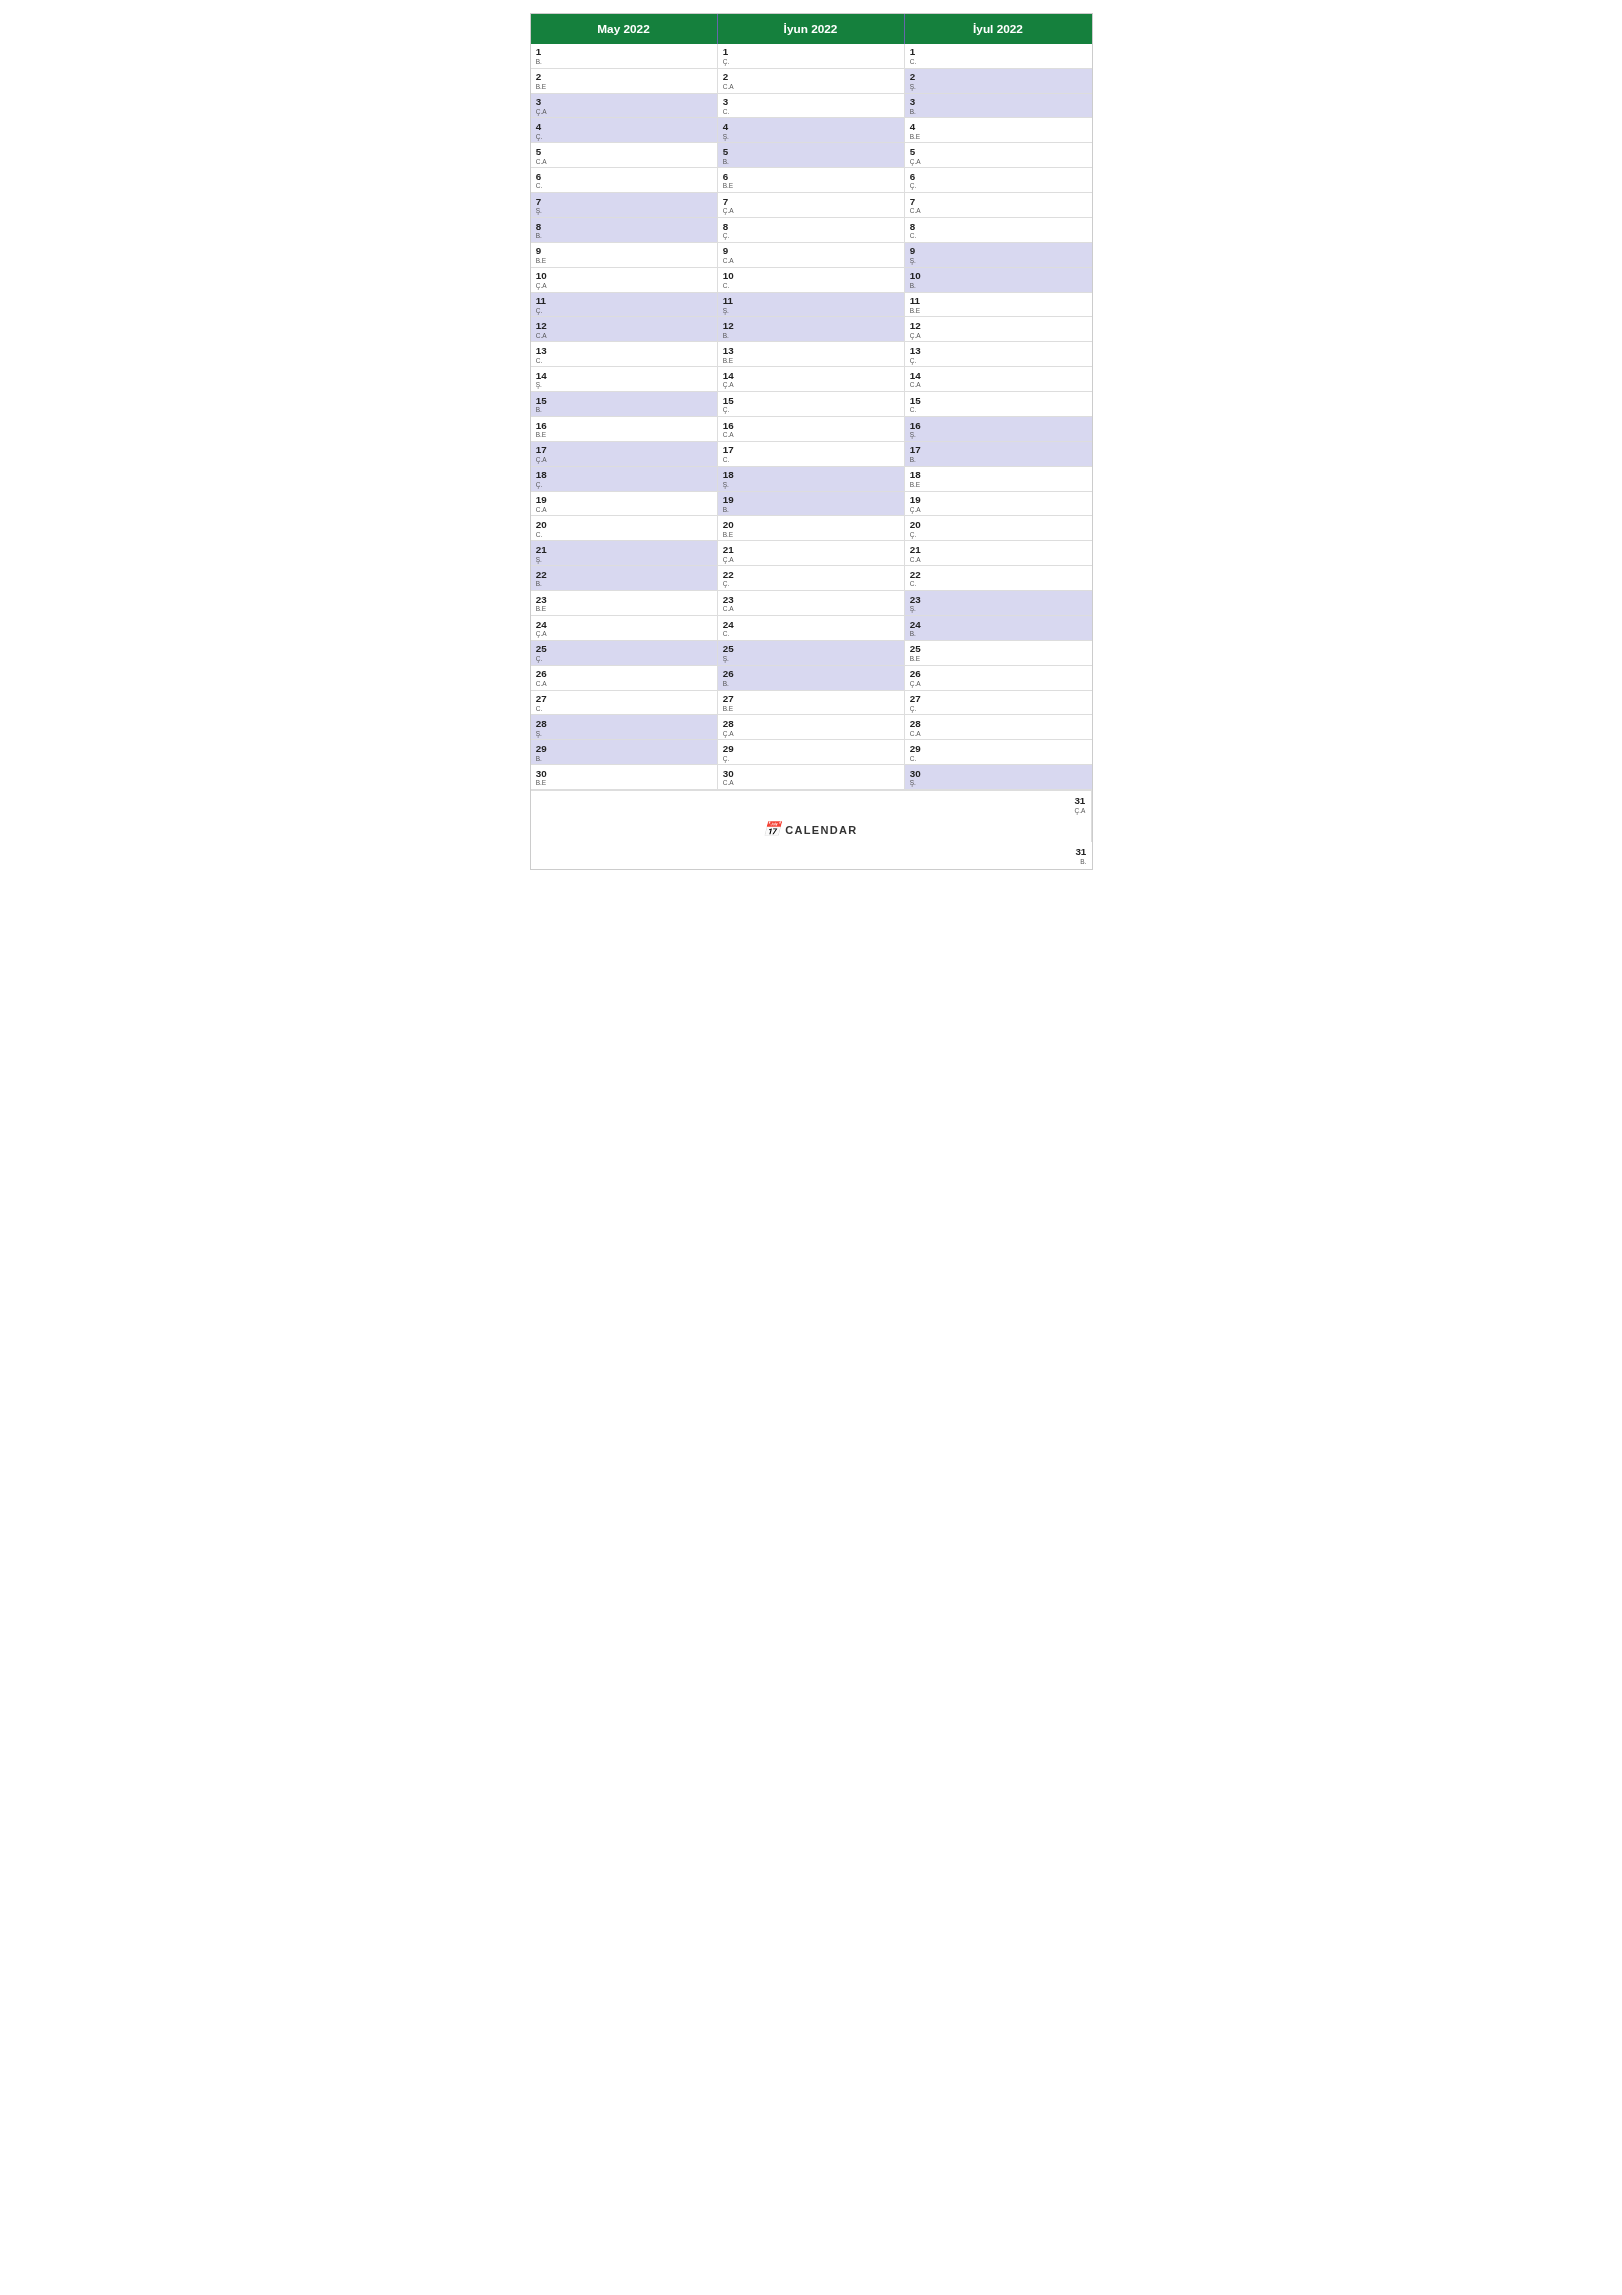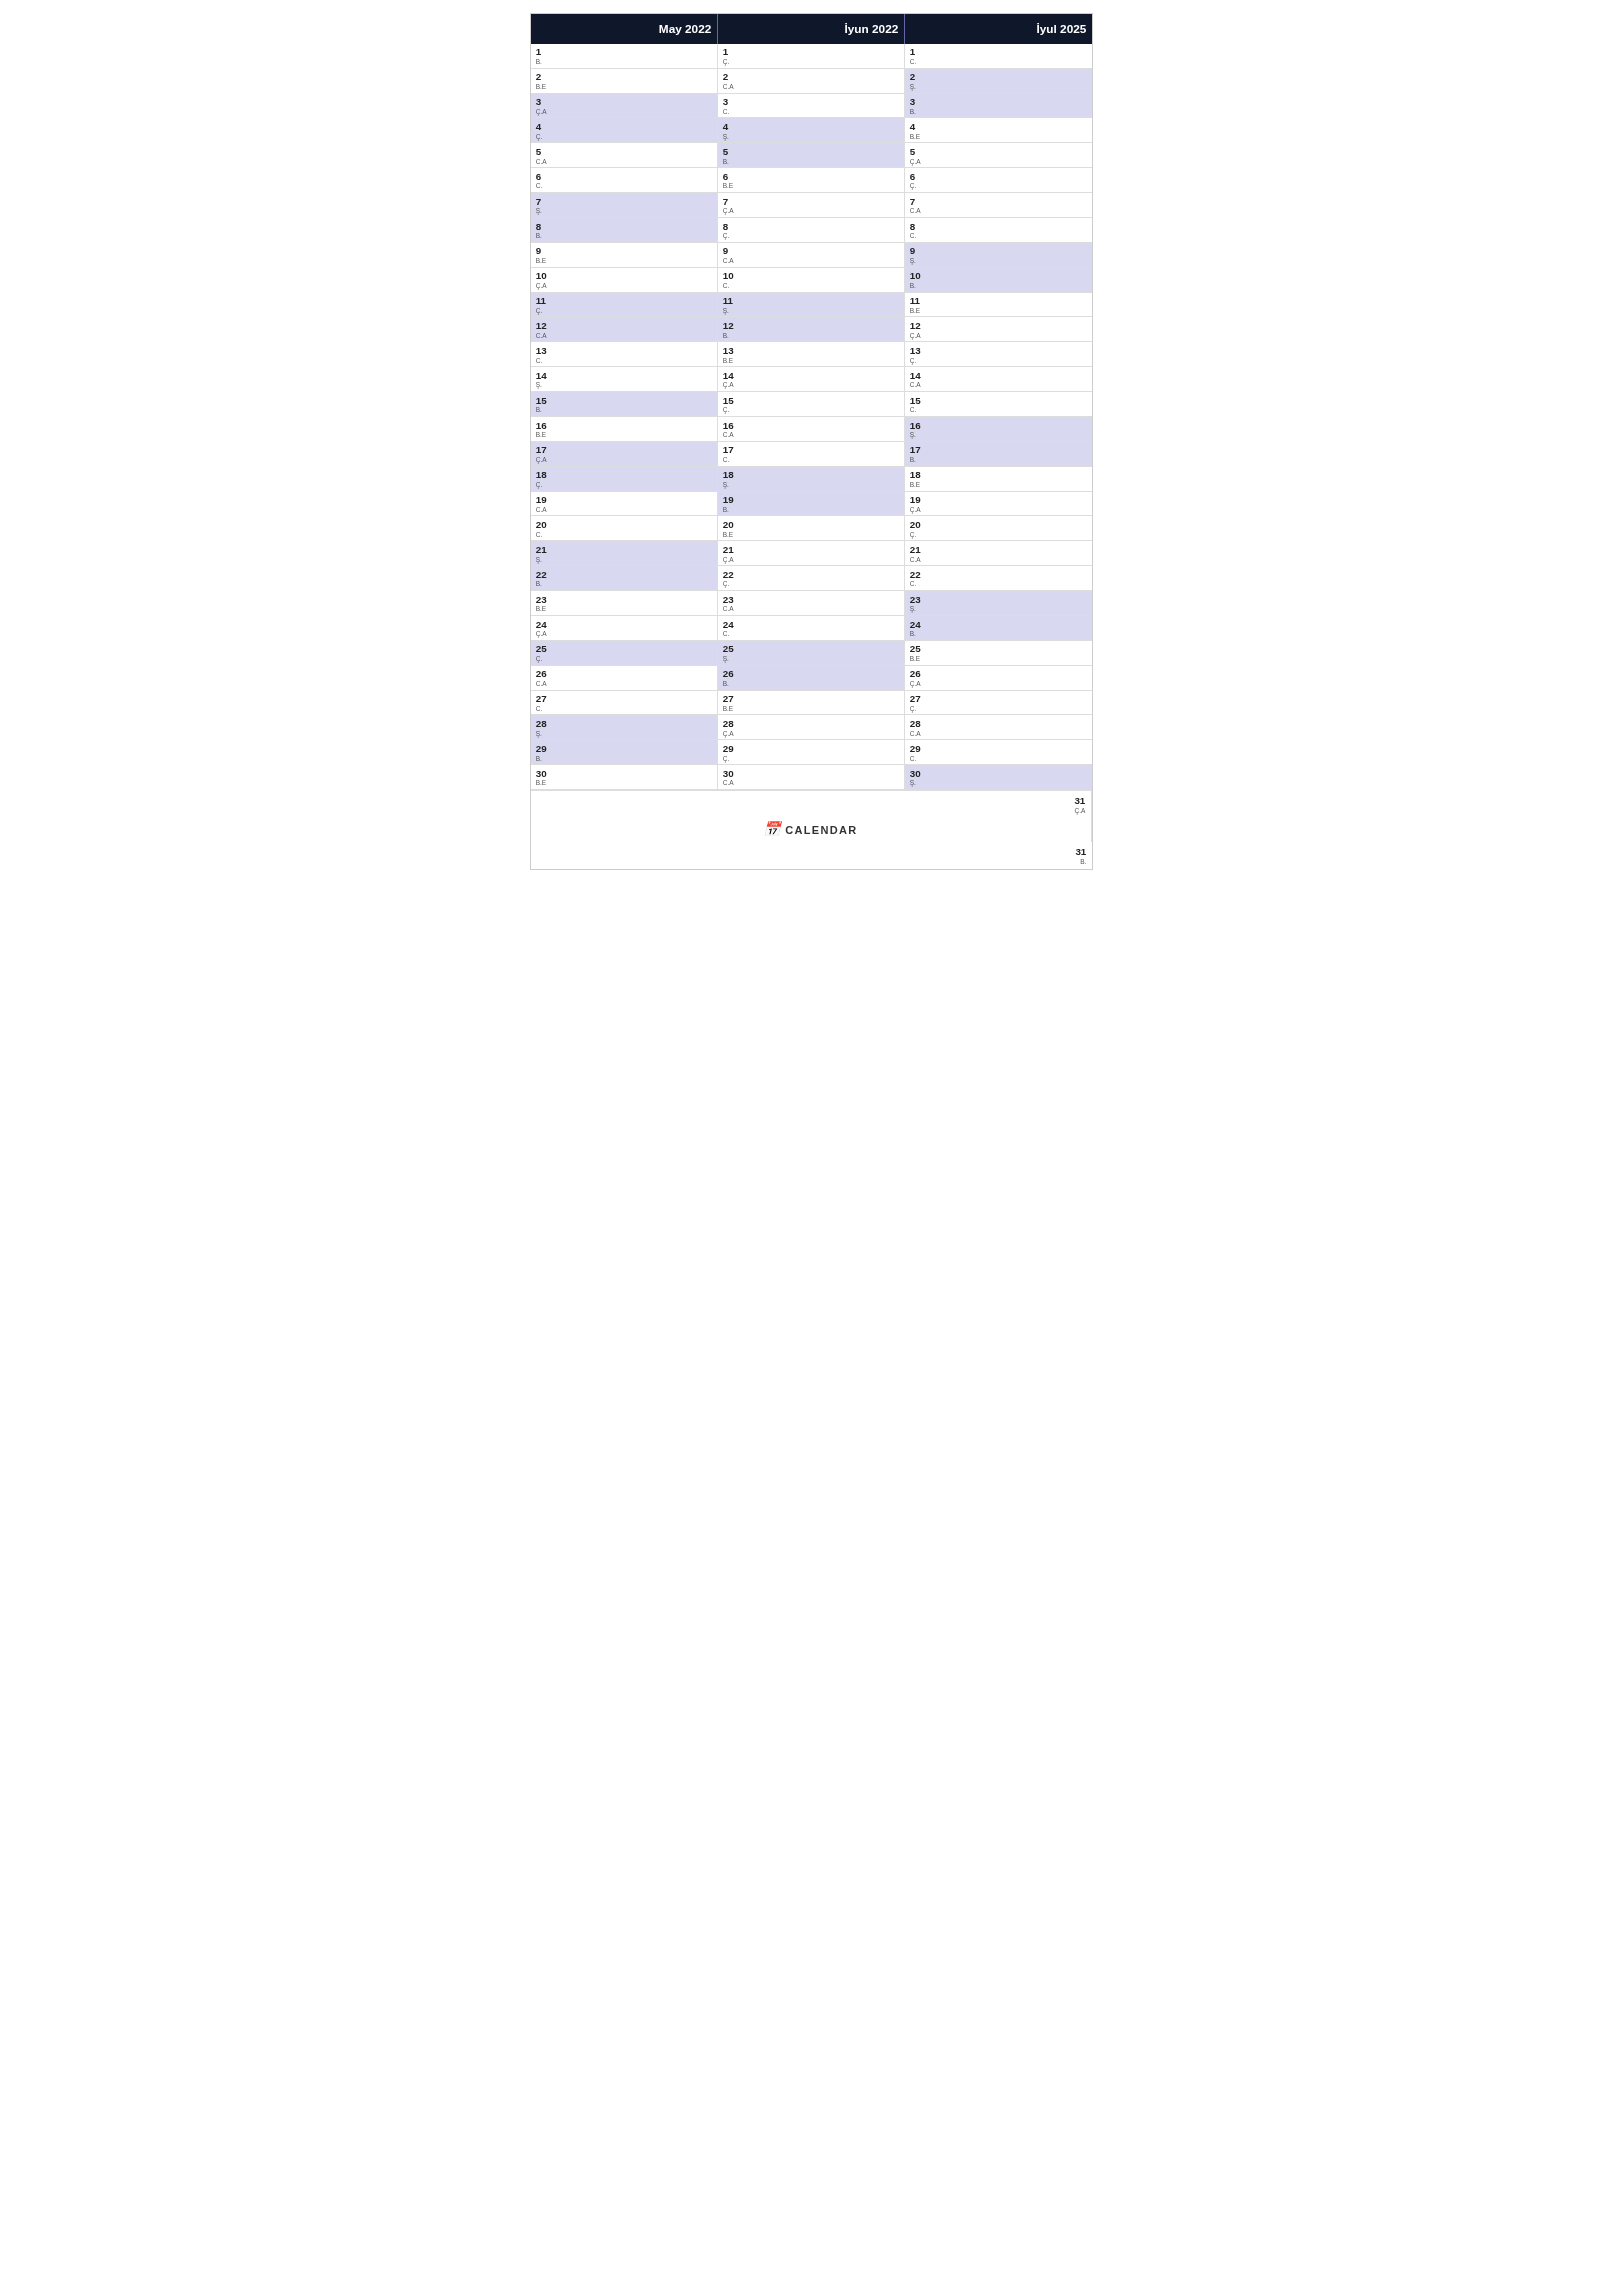--- a/index.html
+++ b/index.html
@@ -12,23 +12,23 @@
     }
     .calendar-container {
       border: 0.7px solid #ccc;
       width: 100%;
     }
     .header-row {
       display: grid;
       grid-template-columns: 1fr 1fr 1fr;
     }
     .month-header {
-      background: #0f172a;
+      background: #15803d;
       color: #fff;
-      text-align: right;
+      text-align: center;
       padding: 7.9px 5.2px;
       font-size: 11.8px;
       font-weight: bold;
       border-right: 0.7px solid #6666aa;
     }
     .month-header:last-child {
       border-right: none;
     }
     .days-grid {
       display: grid;
@@ -96,21 +96,21 @@
 
 <div class="calendar-container">
   <div class="header-row">
     <div class="month-header">
       <span>May 2022</span>
     </div>
     <div class="month-header">
       <span>İyun 2022</span>
     </div>
     <div class="month-header">
-      <span>İyul 2025</span>
+      <span>İyul 2022</span>
     </div>
   </div>
   <div class="days-grid" id="days-grid">
   <div class="day-cell">
         <div class="day-num">1</div>
         <div class="day-abbr">B.</div>
       </div>
       <div class="day-cell">
         <div class="day-num">1</div>
         <div class="day-abbr">Ç.</div>

